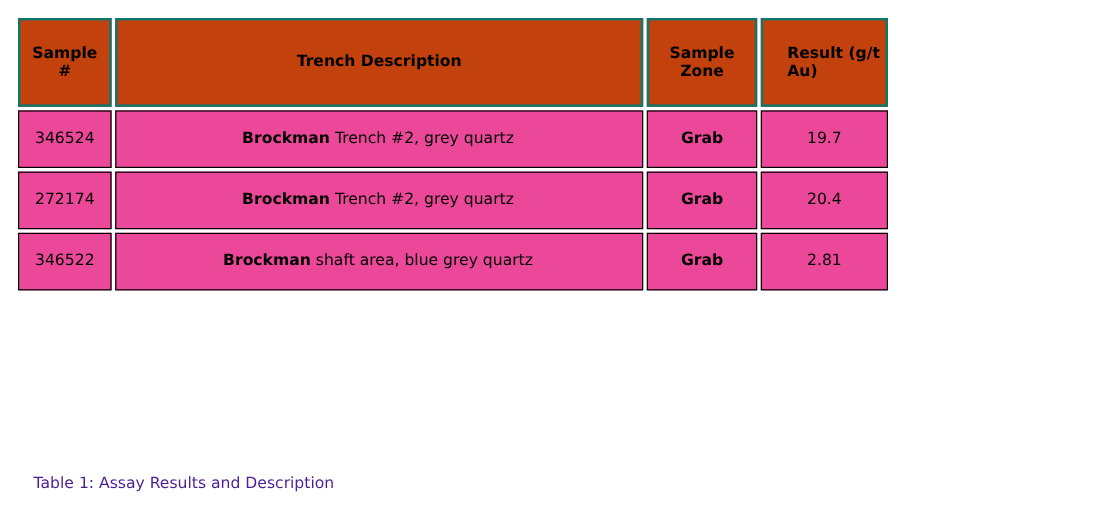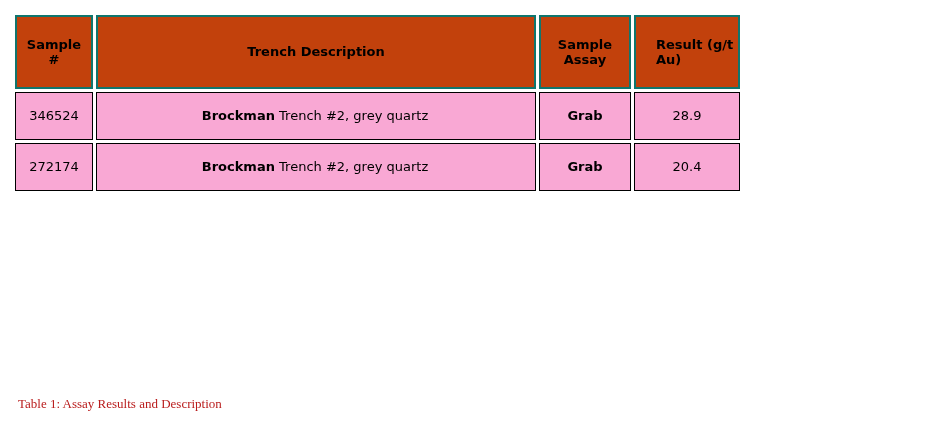--- a/index.html
+++ b/index.html
@@ -20,21 +20,21 @@
     left: 12px;
     top: 12px;
     width: 728px;
     border-collapse: separate;
     border-spacing: 3px;
     table-layout: fixed;
   }
 
   #assay-table th,
   #assay-table td {
-    background: #f9a8d4;
+    background: #ec4899;
     vertical-align: middle;
     padding: 4px 5px;
   }
 
   
   #assay-table thead th {
     background: #c2410c;
     border: 2px solid #0f766e;
     font-weight: bold;
     font-size: 13px;
@@ -72,27 +72,26 @@
 
   
   col.c-num   { width: 78px; }
   col.c-desc  { width: 440px; }
   col.c-type  { width: 92px; }
   col.c-res   { width: 106px; }
 
   
   #table-caption {
     position: absolute;
-    left: 18px;
+    left: 28px;
     top: 396px;
     font-size: 13px;
     line-height: 1.3;
-    color: #b91c1c;
+    color: #4c1d95;
     white-space: nowrap;
-    font-family: Liberation Serif, serif;
   }
 </style>
 </head>
 <body>
 
 <table id="assay-table">
   <colgroup>
     <col class="c-num">
     <col class="c-desc">
     <col class="c-type">
@@ -100,34 +99,40 @@
   </colgroup>
   <thead>
     <tr>
       <th>
         <span>Sample</span><br>
         <span>#</span>
       </th>
       <th>Trench Description</th>
       <th>
         <span>Sample</span><br>
-        <span>Assay</span>
+        <span>Zone</span>
       </th>
       <th class="left-head">Result (g/t Au)</th>
     </tr>
   </thead>
   <tbody id="table-body">
       <tr>
         <td>346524</td>
         <td class="desc-cell"><span class="desc-lead">Brockman</span><span> Trench #2, grey quartz</span></td>
         <td class="type-cell">Grab</td>
-        <td>28.9</td>
+        <td>19.7</td>
       </tr>
       <tr>
         <td>272174</td>
         <td class="desc-cell"><span class="desc-lead">Brockman</span><span> Trench #2, grey quartz</span></td>
         <td class="type-cell">Grab</td>
         <td>20.4</td>
       </tr>
+      <tr>
+        <td>346522</td>
+        <td class="desc-cell"><span class="desc-lead">Brockman</span><span> shaft area, blue grey quartz</span></td>
+        <td class="type-cell">Grab</td>
+        <td>2.81</td>
+      </tr>
     </tbody>
 </table>
 
 <div id="table-caption">Table 1: Assay Results and Description</div>
 
 </body></html>

